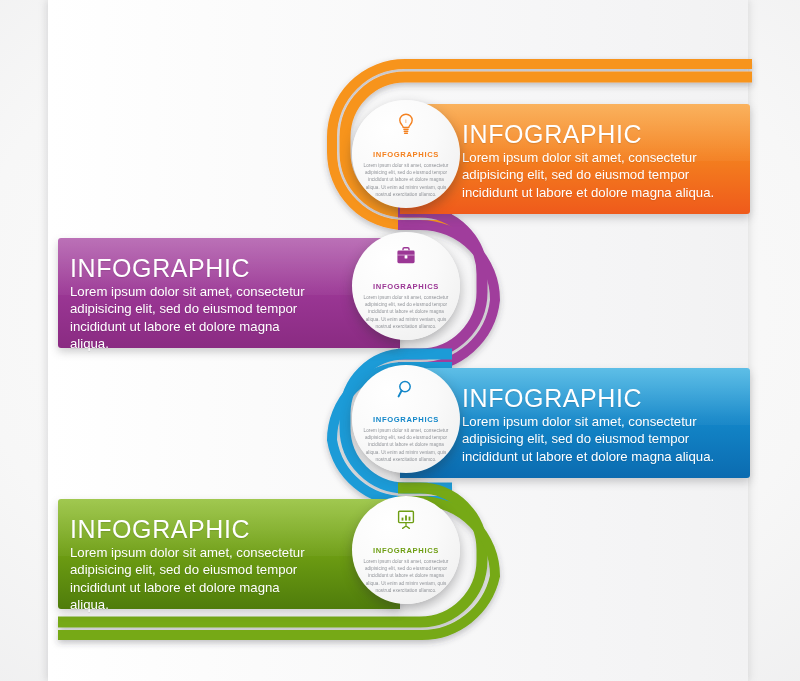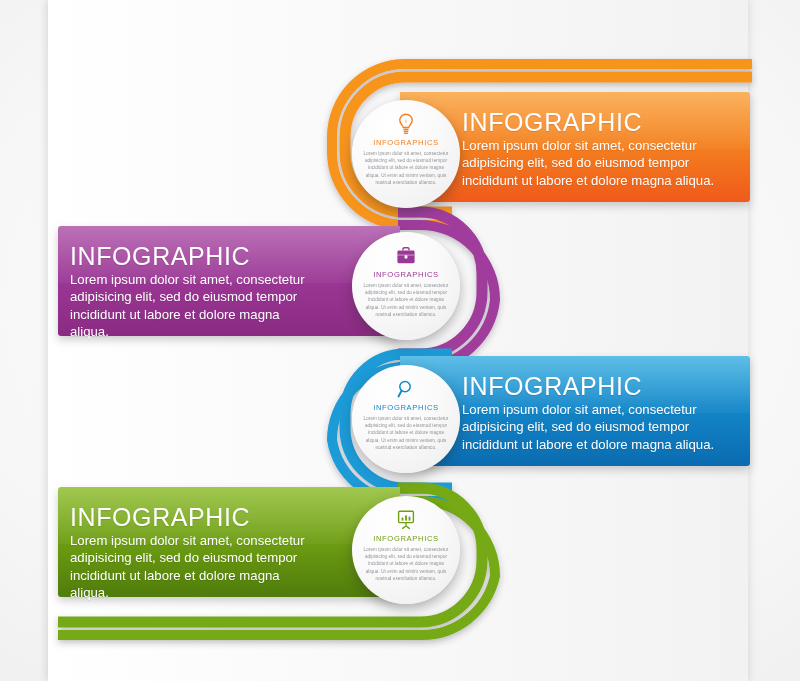--- a/index.html
+++ b/index.html
@@ -42,20 +42,21 @@
 
   
   .row {
     position: absolute;
   }
 
   .bar {
     position: absolute;
     height: 110px;
     box-shadow: 0 4px 9px rgba(70,70,75,0.26);
+    margin-top: 12px;
   }
   .bar.right {           
     left: 400px;
     width: 350px;
     border-radius: 0 3px 3px 0;
   }
   .bar.left {            
     left: 58px;
     width: 342px;
     border-radius: 3px 0 0 3px;
@@ -105,23 +106,23 @@
     overflow: hidden;
   }
   .med-icon {
     margin-top: 12px;
     height: 22px;
     line-height: 22px;
   }
   .med-icon svg { display: inline-block; vertical-align: middle; }
   .med-label {
     font-size: 7.6px;
-    font-weight: normal;
+    font-weight: bold;
     letter-spacing: 0.65px;
-    margin-top: 4px;
+    margin-top: 16px;
   }
   .med-body {
     font-size: 4.55px;
     line-height: 1.58;
     color: #8e9196;
     margin: 3px 11px 0 11px;
     letter-spacing: 0.1px;
   }
 
   

